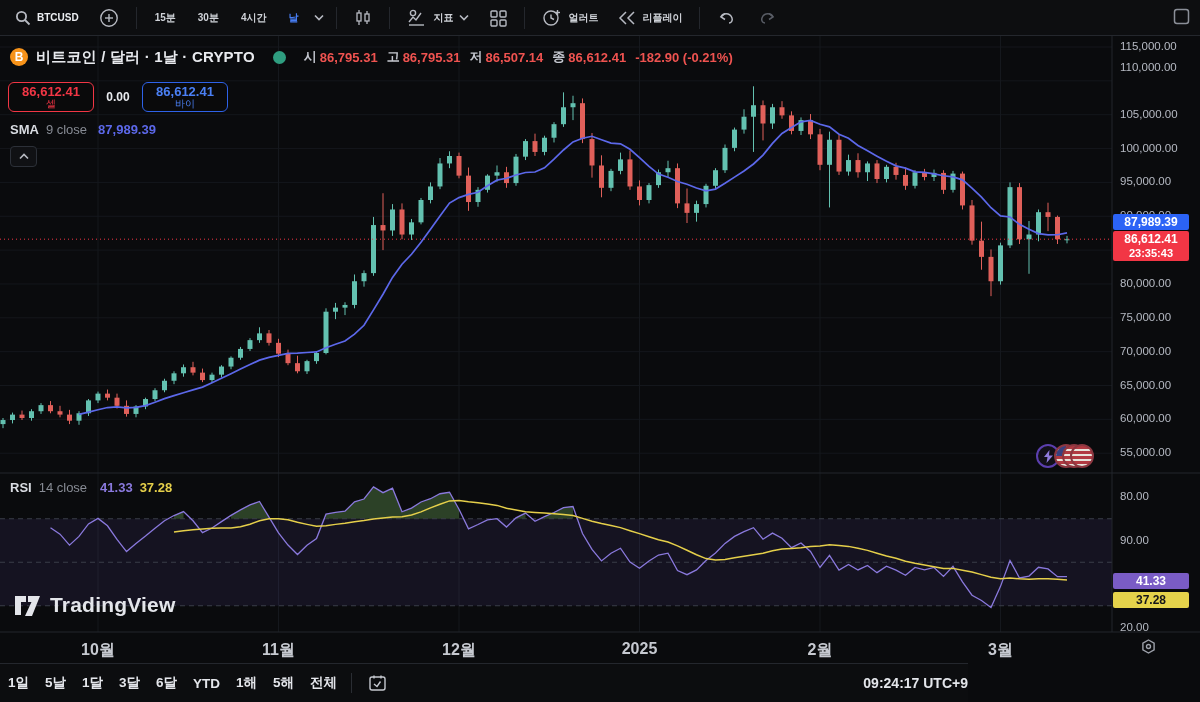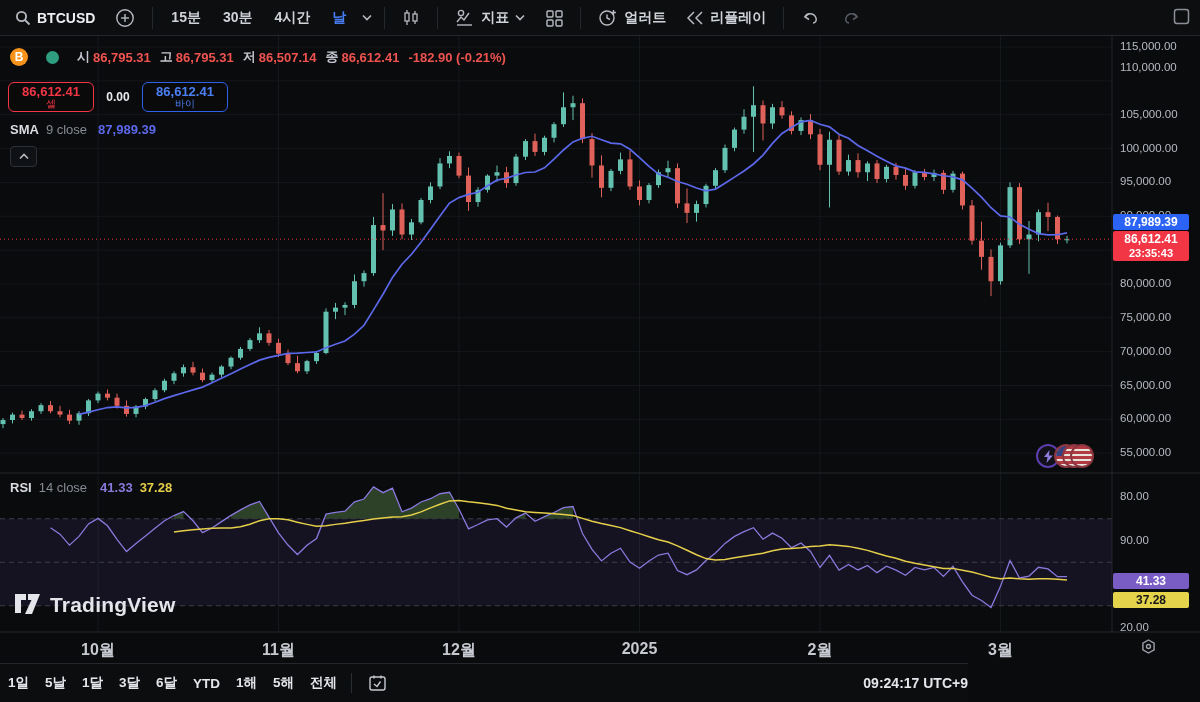--- a/index.html
+++ b/index.html
@@ -5,21 +5,21 @@
   * { margin:0; padding:0; box-sizing:border-box; }
   html,body { width:1200px; height:702px; background:#0a0b0d; overflow:hidden;
     font-family:"Liberation Sans", sans-serif; color:#c9ccd4; }
   #app { position:relative; width:1200px; height:702px; background:#0a0b0d; }
 
   
   #topbar { position:absolute; left:0; top:0; width:1200px; height:36px;
     background:#0d0e10; border-bottom:1px solid #24272d;
     display:flex; align-items:center; gap:6px; padding:0 8px; z-index:30; }
   .tb-item { display:flex; align-items:center; gap:6px; padding:0 7px; height:28px;
-    border-radius:4px; color:#cfd2d8; font-size:14px; font-weight:700; cursor:pointer; }
+    border-radius:4px; color:#cfd2d8; font-size:10px; font-weight:700; cursor:pointer; }
   .tb-sep { width:1px; height:22px; background:#24272d; margin:0 4px; }
   .tf { padding:0 8px; }
   .tf.active { color:#477df2; }
   .icon { display:inline-flex; align-items:center; justify-content:center; color:#b7bac2; }
   .icon svg { display:block; }
   .dim { color:#595d66; }
   #fullscreen-btn { position:absolute; right:10px; top:8px; color:#8b8f98; }
 
   
   #chart-svg { position:absolute; left:0; top:0; z-index:1; }
@@ -64,21 +64,21 @@
   #pane-badges { left:1036px; top:444px; display:flex; align-items:center; z-index:9; }
   #bolt-badge { width:24px; height:24px; border-radius:50%; border:2px solid #5b3fae;
     background:#121019; display:flex; align-items:center; justify-content:center; }
   .flag-c { width:24px; height:24px; border-radius:50%; border:2px solid #8c3740;
     background:repeating-linear-gradient(180deg,#b23a42 0 2.5px,#e7e4dc 2.5px 5px);
     position:relative; overflow:hidden; }
   .flag-c .union { position:absolute; left:0; top:0; width:10px; height:10px; background:#39407f; }
   #flag-stack { display:flex; margin-left:-6px; }
   #flag-stack .flag-c + .flag-c { margin-left:-16px; }
 
-  #tv-logo { left:14px; top:593px; display:flex; align-items:flex-start; gap:9px; z-index:8; }
+  #tv-logo { left:14px; top:593px; display:flex; align-items:flex-end; gap:9px; z-index:8; }
   #tv-logo-text { font-size:21px; font-weight:700; color:#e3e5ea; letter-spacing:.2px; }
 
   
   #price-axis { position:absolute; left:1113px; top:36px; width:87px; height:596px; z-index:5; }
   .tick { position:absolute; left:7px; font-size:11.5px; color:#b6bac3; white-space:nowrap; }
   .axis-label { position:absolute; left:0; width:76px; text-align:center; border-radius:2px;
     font-size:12px; font-weight:700; color:#fff; z-index:7; padding:1px 0; }
   #sma-axis-label { background:#2b63f6; }
   #price-axis-label { background:#f23645; line-height:1.2; }
   #price-axis-label .cd { font-size:11px; font-weight:600; }
@@ -480,20 +480,21 @@
     </div>
     <span id="fullscreen-btn" class="icon">
       <svg width="17" height="17" viewBox="0 0 17 17" fill="none" stroke="currentColor" stroke-width="1.5">
         <rect x="1.5" y="1.5" width="14" height="14" rx="2.5"></rect>
         </svg>
     </span>
   </div>
 
   <div class="ovl" id="legend-row">
     <span id="btc-icon">B</span>
+    <span id="symbol-title">비트코인 / 달러 · 1날 · CRYPTO</span>
     <span id="market-dot"></span>
     <span id="ohlc">
       <span class="ohlc-k">시</span>
       <span class="ohlc-v">86,795.31</span>
       <span class="ohlc-k">고</span>
       <span class="ohlc-v">86,795.31</span>
       <span class="ohlc-k">저</span>
       <span class="ohlc-v">86,507.14</span>
       <span class="ohlc-k">종</span>
       <span class="ohlc-v">86,612.41</span>

